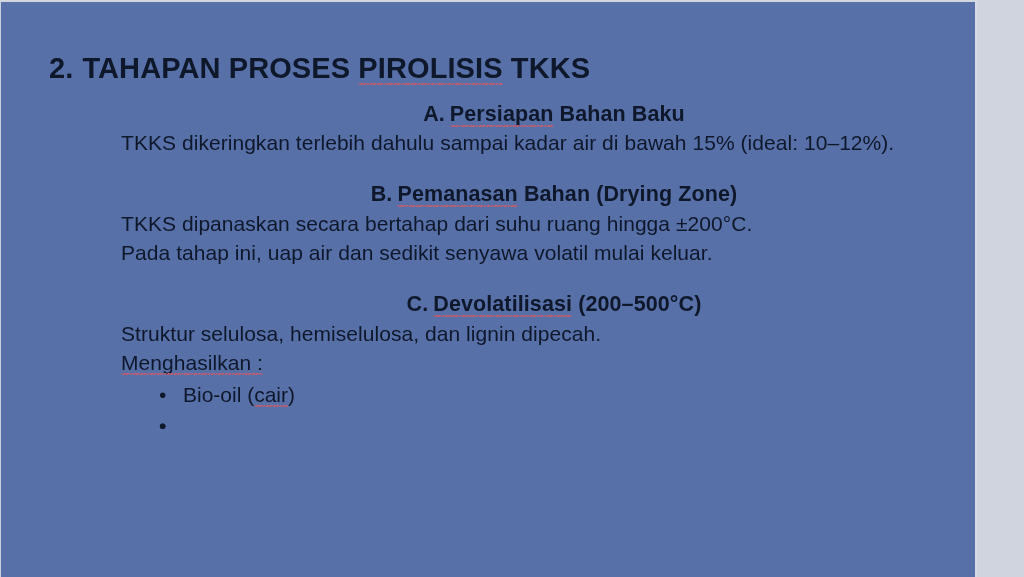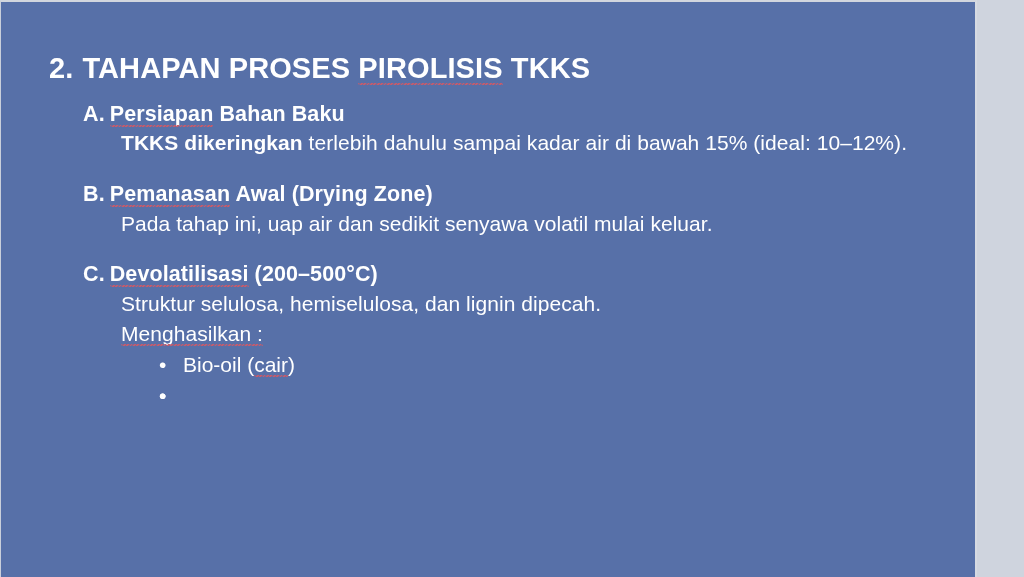--- a/index.html
+++ b/index.html
@@ -16,21 +16,21 @@
   }
   .slide {
     position: relative;
     box-sizing: border-box;
     width: 977px;
     height: 577px;
     background: #5770a8;
     border-top: 2px solid #d2d6de;
     border-left: 1px solid #c9cfdb;
     border-right: 2px solid #d6dae2;
-    color: #ffffff;
+    color: #0f172a;
     overflow: hidden;
   }
 
   
   .slide-title {
     position: absolute;
     left: 48px;
     top: 51px;
     font-size: 29px;
     font-weight: bold;
@@ -48,31 +48,32 @@
     width: 1024px;
   }
   .section { margin-bottom: 0; }
   .sec-head {
     margin-left: 82px;
     font-size: 21.5px;
     font-weight: bold;
     white-space: nowrap;
     line-height: 1.32;
     letter-spacing: 0.1px;
+    text-align: center;
   }
   .sec-head .letter { margin-right: 5px; }
   .sec-line {
     margin-left: 120px;
     font-size: 21px;
     font-weight: normal;
     white-space: nowrap;
     line-height: 1.42;
     letter-spacing: 0.05px;
   }
-  .sec-line b { font-weight: bold; }
+  .sec-line b { font-weight: normal; }
   .gap { height: 22px; }
 
   
   .bullets { margin-top: 2px; }
   .bullet {
     margin-left: 158px;
     font-size: 21px;
     white-space: nowrap;
     line-height: 1.46;
     position: relative;
@@ -125,21 +126,24 @@
       </div>
       <div class="sec-line">
         <b>TKKS dikeringkan</b><span> terlebih dahulu sampai kadar air di bawah 15% (ideal: 10–12%).</span>
       </div>
     </div>
 
     <div class="gap"></div>
 
     <div class="section">
       <div class="sec-head">
-        <span class="letter">B.</span><span class="sp">Pemanasan</span><span> Awal (Drying Zone)</span>
+        <span class="letter">B.</span><span class="sp">Pemanasan</span><span> Bahan (Drying Zone)</span>
+      </div>
+      <div class="sec-line">
+        <span>TKKS dipanaskan secara bertahap dari suhu ruang hingga ±200°C.</span>
       </div>
       <div class="sec-line">
         <span>Pada tahap ini, uap air dan sedikit senyawa volatil mulai keluar.</span>
       </div>
     </div>
 
     <div class="gap"></div>
 
     <div class="section">
       <div class="sec-head">

